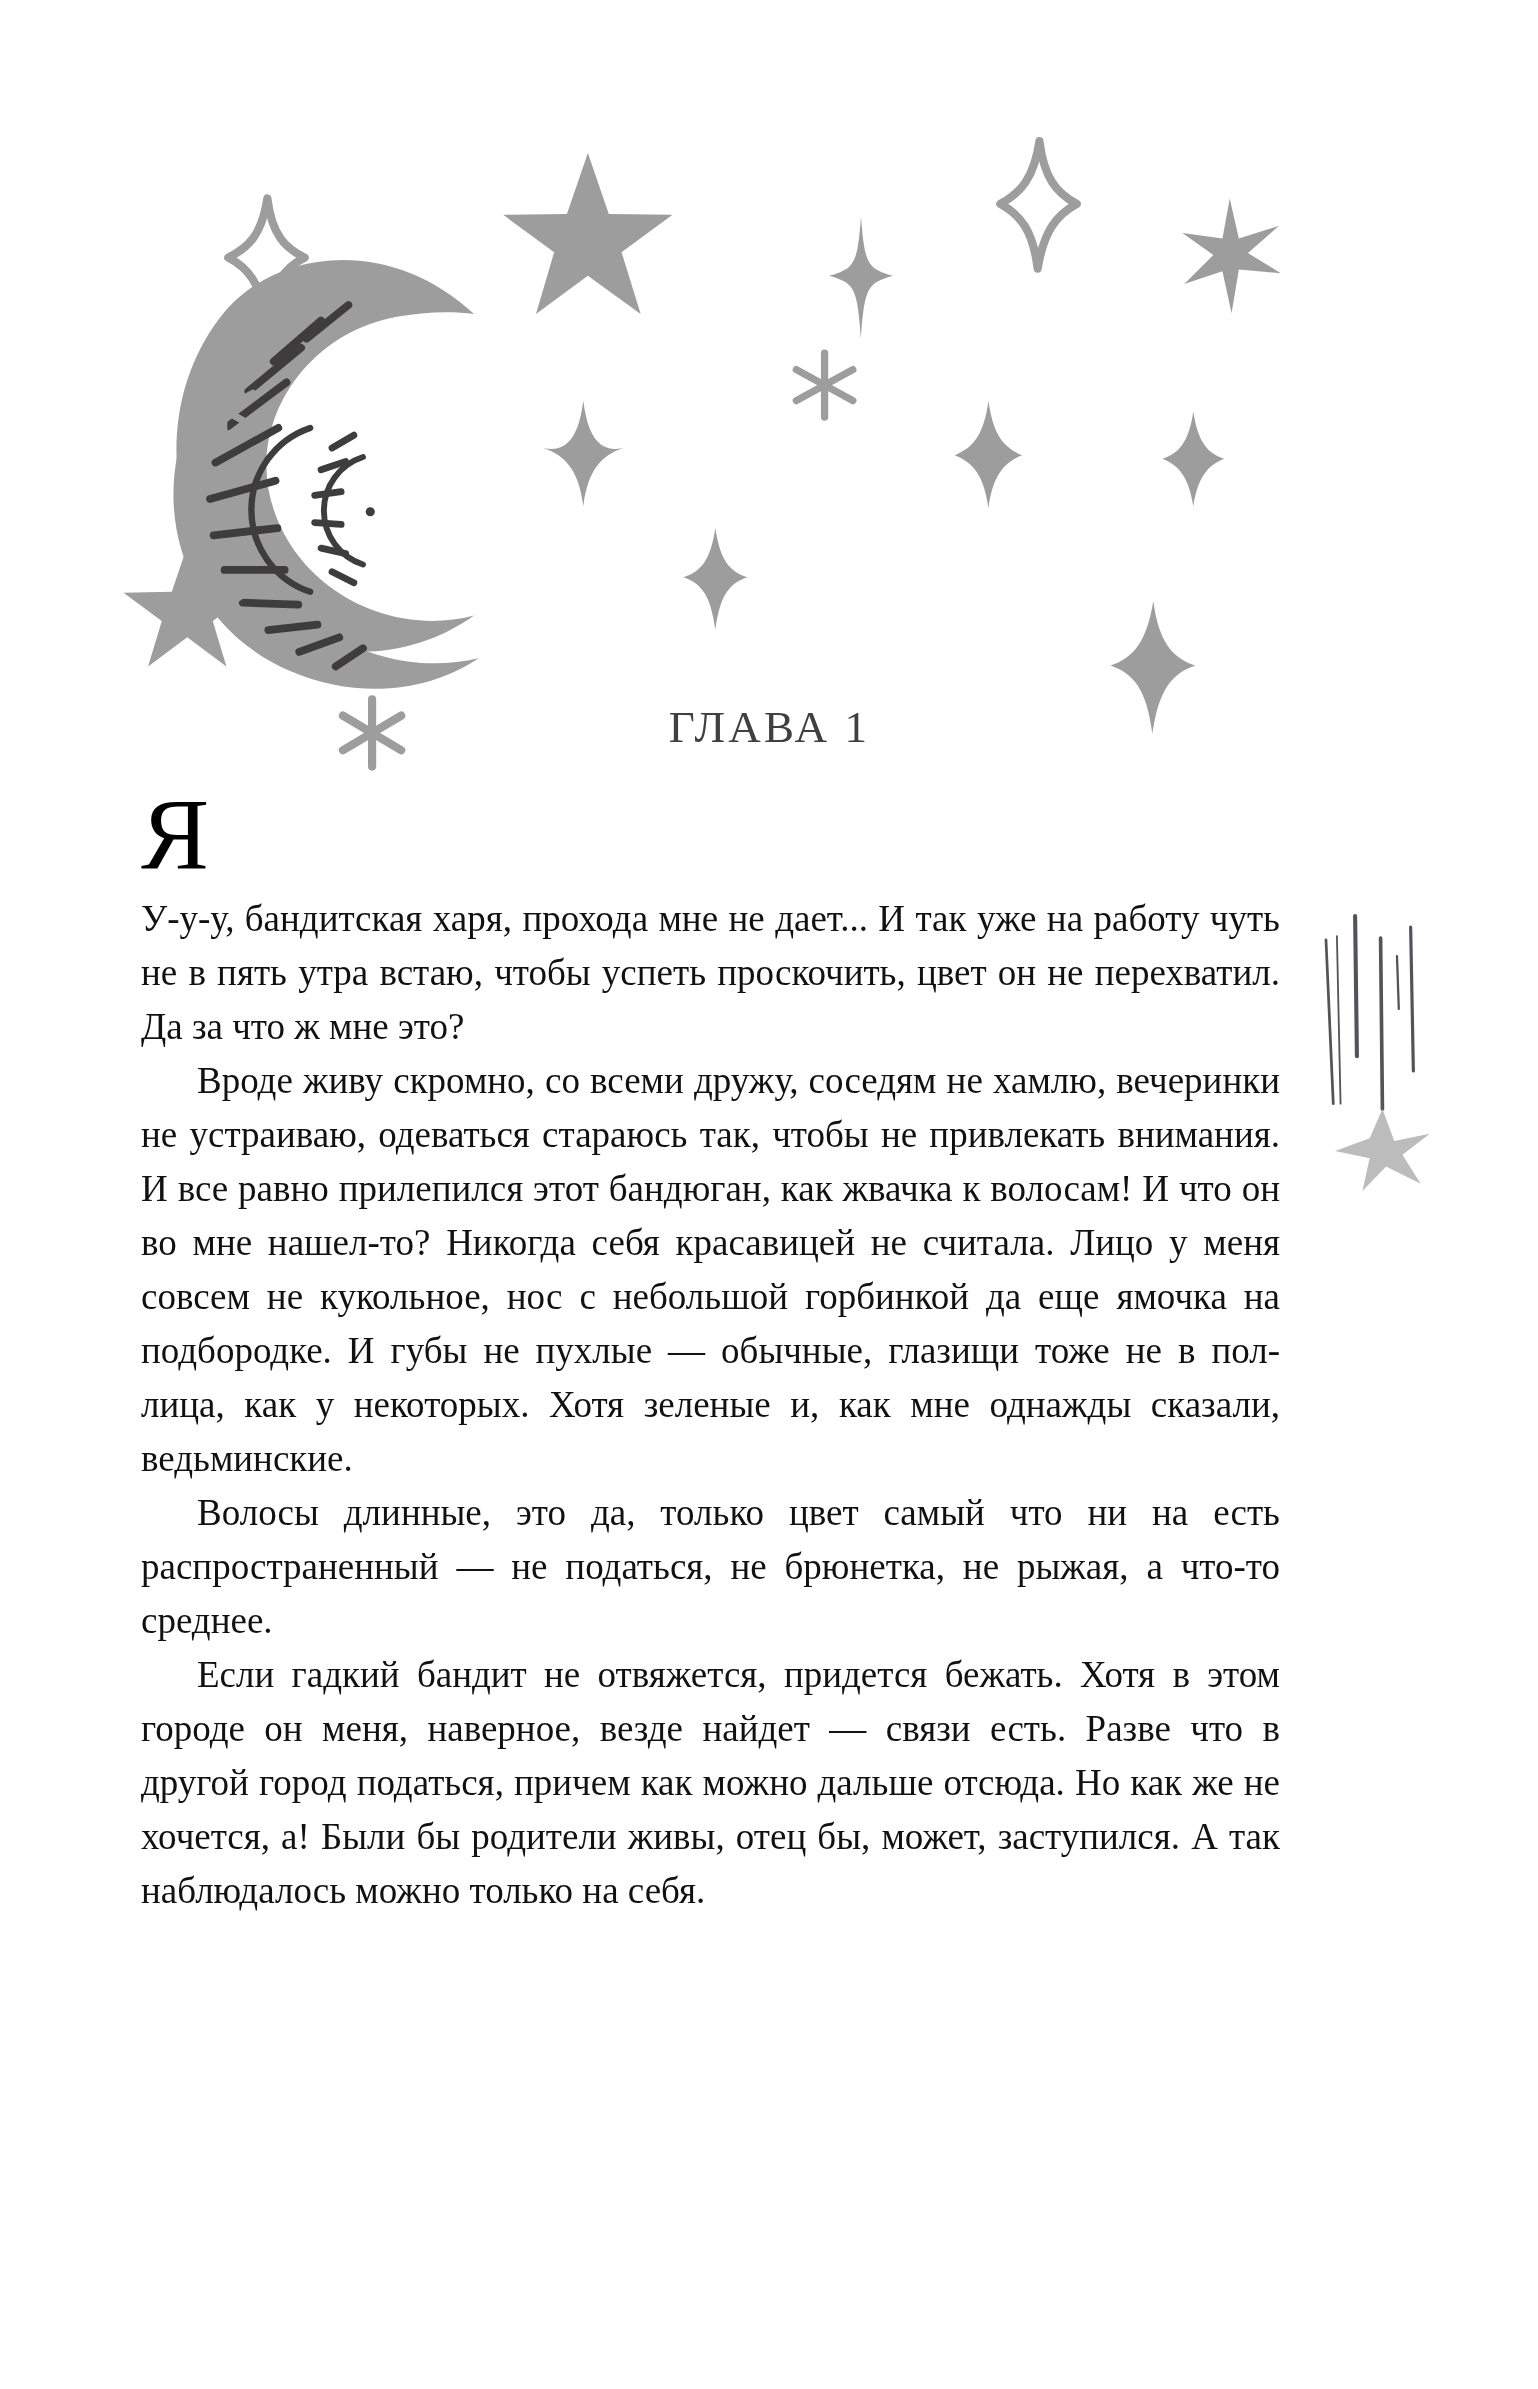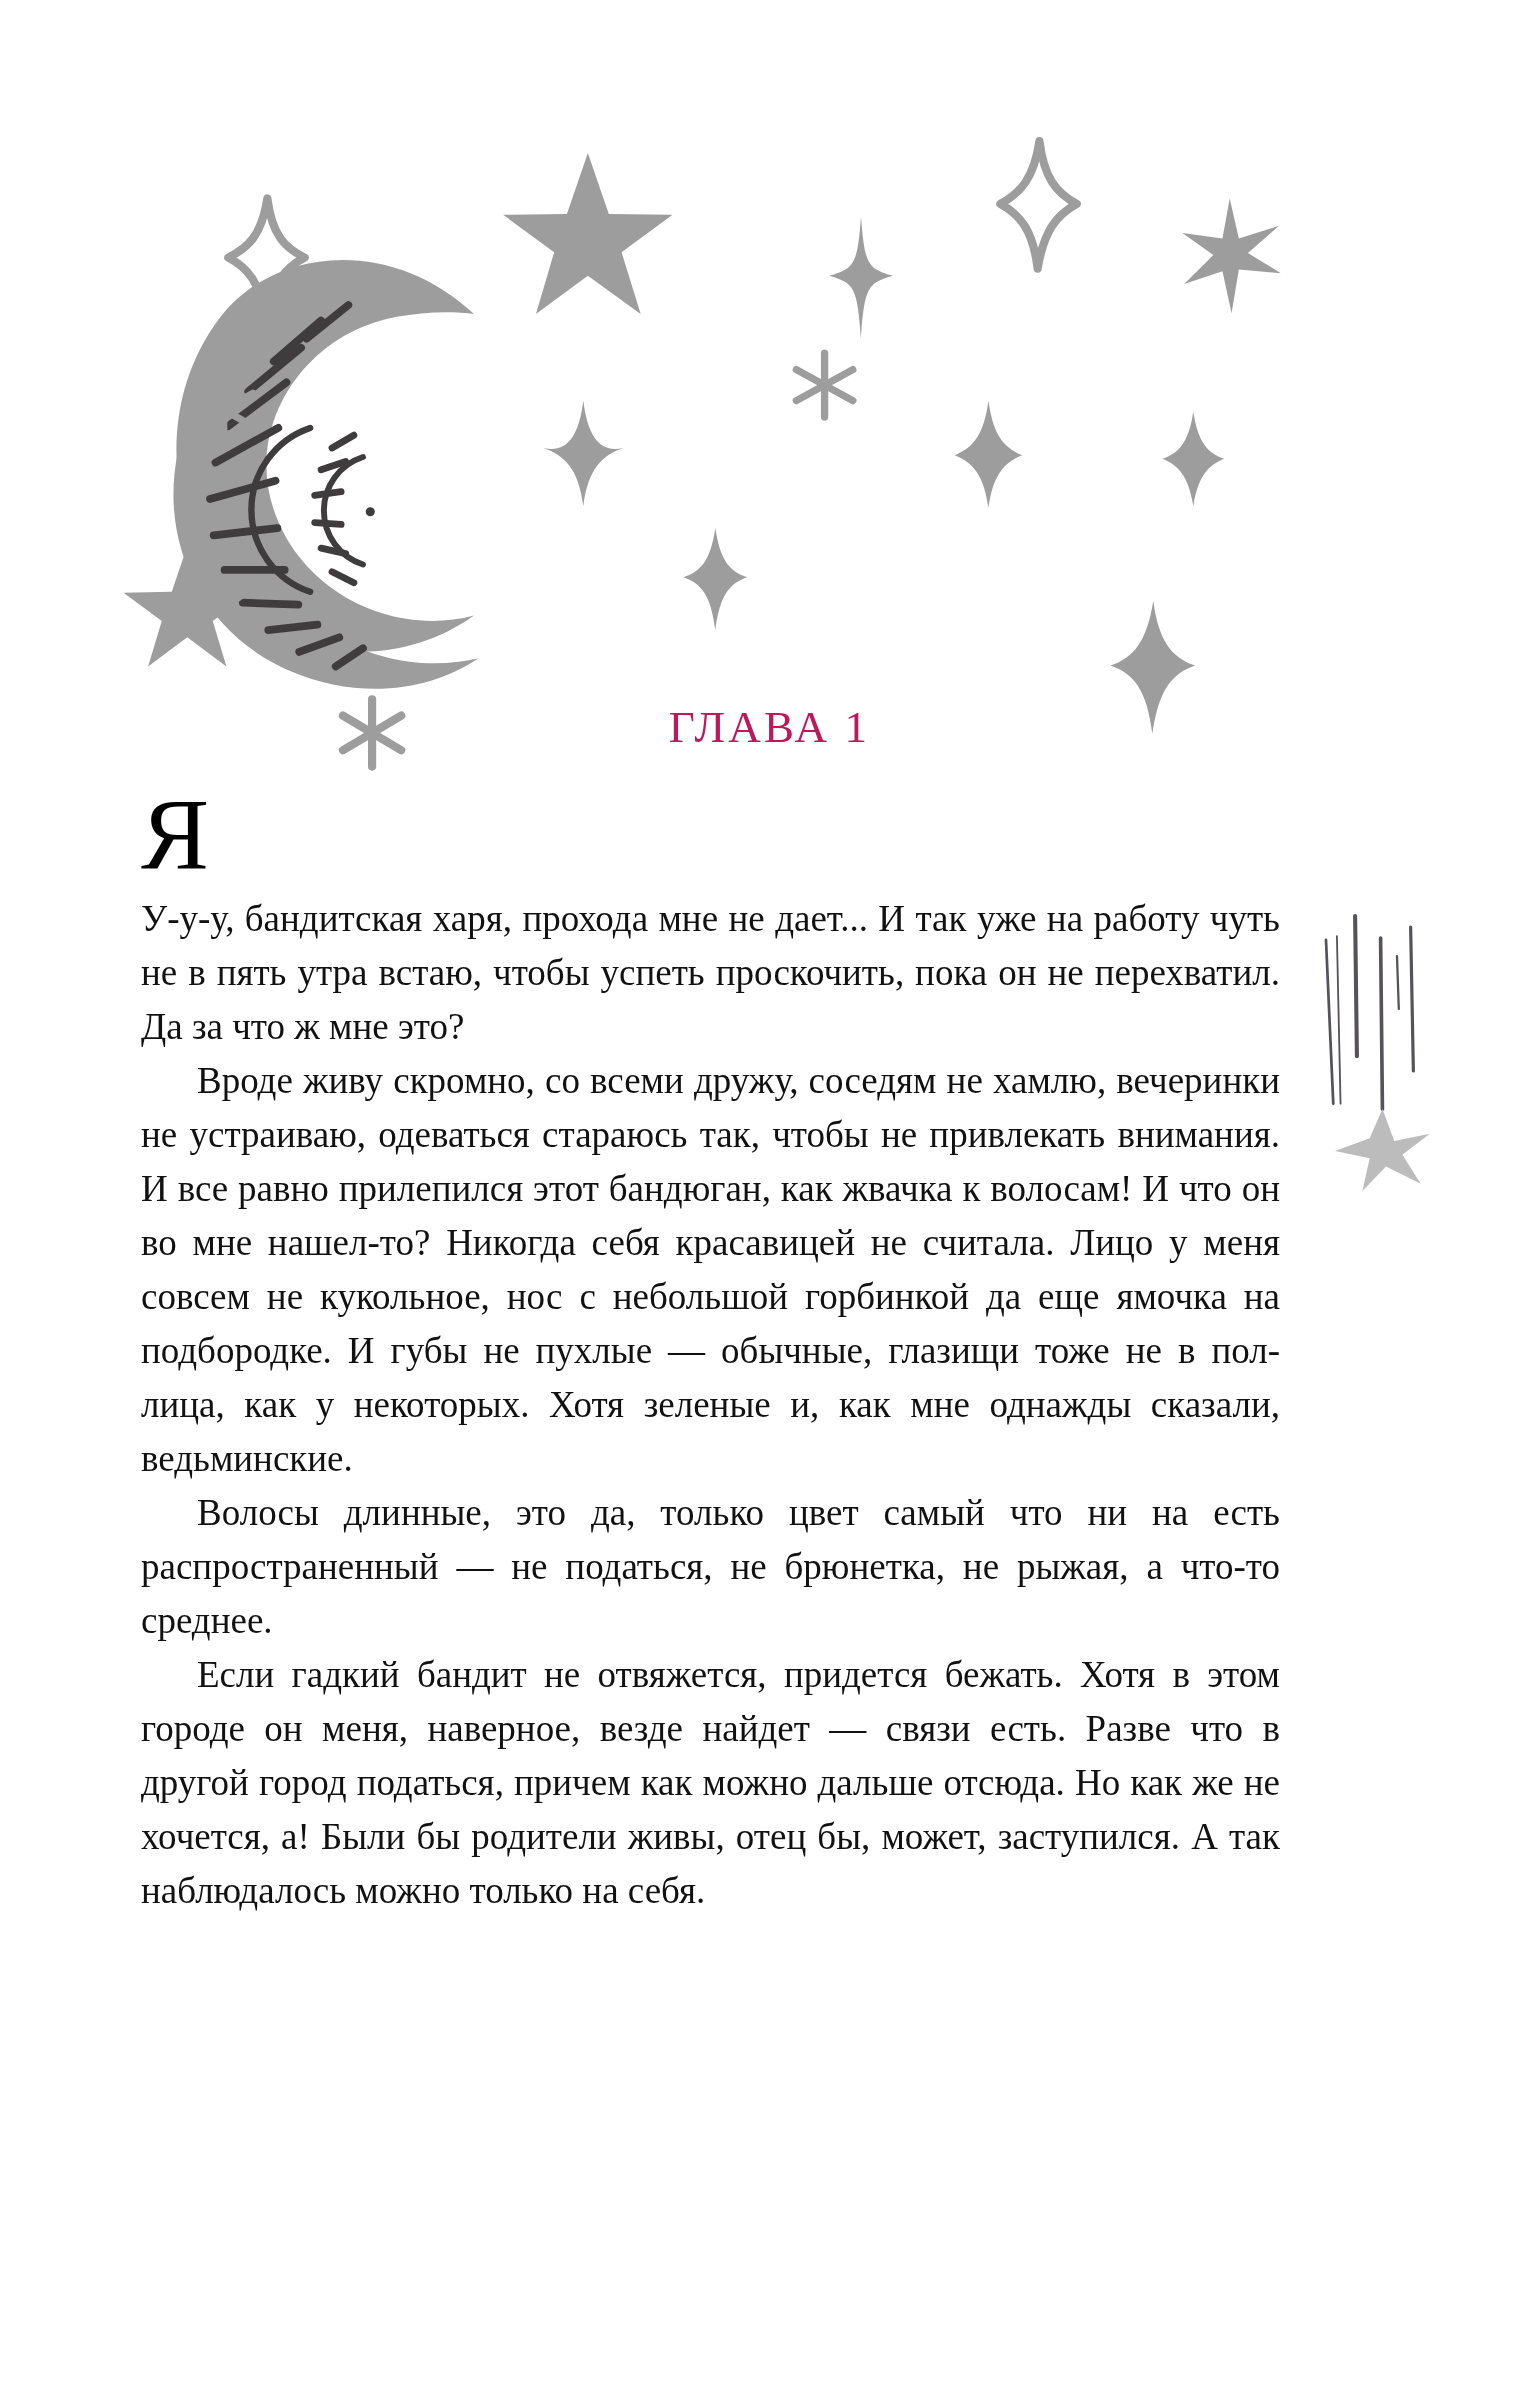--- a/index.html
+++ b/index.html
@@ -21,21 +21,21 @@
 
   
   .chapter-title {
     position:absolute;
     left:0; top:701px;
     width:1539px;
     text-align:center;
     font-size:45px;
     letter-spacing:3.2px;
     font-weight:400;
-    color:#be185d;
+    color:#404040;
     font-family:"Liberation Serif","DejaVu Serif",serif;
   }
 
   
   .body-text {
     position:absolute;
     left:141px;
     top:783px;
     width:1139px;
     font-size:37px;
@@ -200,20 +200,20 @@
       </g>
       <path d="M118 268 L 131 303 L 170 295 L 140 318 L 160 350
                L 122 331 L 96 358 L 104 322 L 66 314 L 104 300 Z" fill="#bcbcbc"></path>
     </svg>
   </div>
 
   <div class="chapter-title">ГЛАВА 1</div>
 
   <div class="body-text">
     <p class="first"><span class="dropcap">Я</span></p>
-    <p class="no-indent">У-у-у, бандитская харя, прохода мне не дает... И так уже на работу чуть не в пять утра встаю, чтобы успеть проскочить, пока он не перехватил. Да за что ж мне это?</p>
+    <p class="no-indent">У-у-у, бандитская харя, прохода мне не дает... И так уже на работу чуть не в пять утра встаю, чтобы успеть проскочить, цвет он не перехватил. Да за что ж мне это?</p>
     <p>Вроде живу скромно, со всеми дружу, соседям не хамлю, вечеринки не устраиваю, одеваться стараюсь так, чтобы не привлекать внимания. И все равно прилепился этот бандюган, как жвачка к волосам! И что он во мне нашел-то? Никогда себя красавицей не считала. Лицо у меня совсем не кукольное, нос с небольшой горбинкой да еще ямочка на подбородке. И губы не пухлые — обычные, глазищи тоже не в пол-лица, как у некоторых. Хотя зеленые и, как мне однажды сказали, ведьминские.</p>
     <p>Волосы длинные, это да, только цвет самый что ни на есть распространенный — не податься, не брюнетка, не рыжая, а что-то среднее.</p>
     <p>Если гадкий бандит не отвяжется, придется бежать. Хотя в этом городе он меня, наверное, везде найдет — связи есть. Разве что в другой город податься, причем как можно дальше отсюда. Но как же не хочется, а! Были бы родители живы, отец бы, может, заступился. А так наблюдалось можно только на себя.</p>
   </div>
 
 </div>
 
 
 </body></html>

